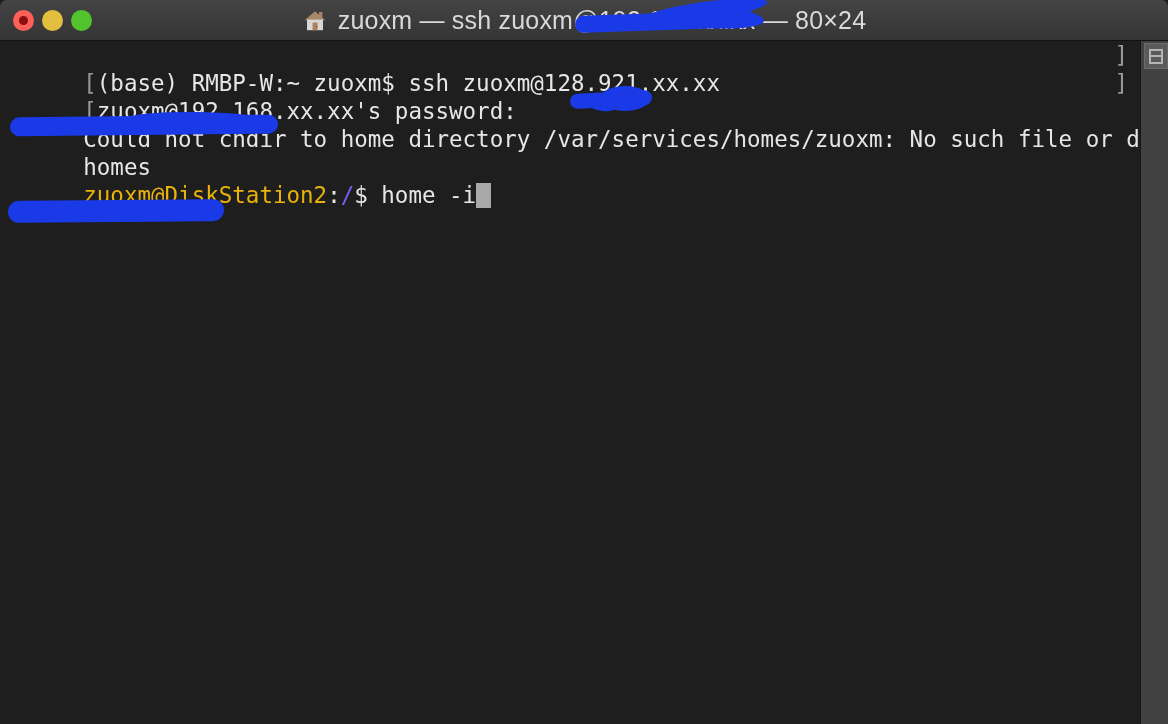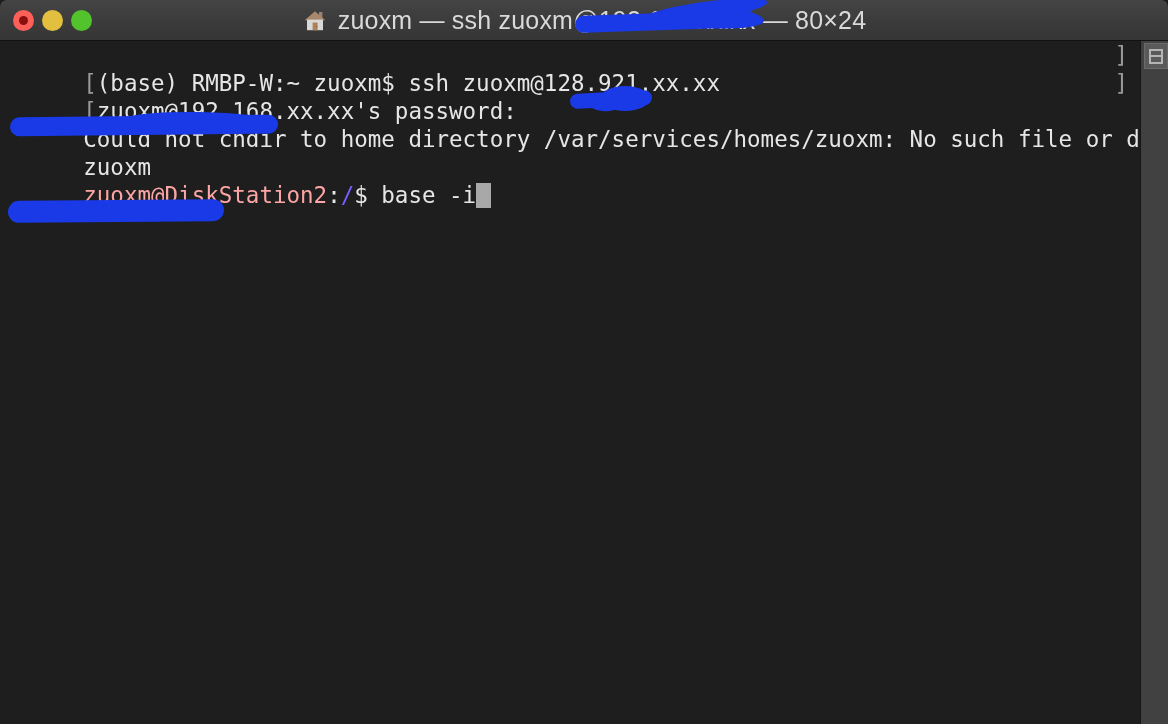--- a/index.html
+++ b/index.html
@@ -106,21 +106,21 @@
   }
   .marker {
     color: #9a9a9a;
   }
   .marker-right {
     position: absolute;
     right: 12px;
     top: 0;
     color: #9a9a9a;
   }
-  .green { color: #fca5a5; text-align: center; }
+  .green { color: #eab308; text-align: center; }
   .violet { color: #7b5cff; }
   .cursor {
     display: inline-block;
     width: 15px;
     height: 25px;
     background: #a8a8a8;
     vertical-align: -5px;
   }
 
   
@@ -262,25 +262,25 @@
     <div class="line">
       <span class="marker">[</span><span>zuoxm@192.168.xx.xx's password:</span>
       <span class="marker-right">]</span>
     </div>
 
     <div class="line">
       <span>Could not chdir to home directory /var/services/homes/zuoxm: No such file or dir</span>
     </div>
 
     <div class="line">
-      <span>zuoxm</span>
-    </div>
-
-    <div class="line">
-      <span class="green">zuoxm@DiskStation</span><span class="green">2</span><span>:</span><span class="violet">/</span><span>$ </span><span>base -i</span><span class="cursor"></span>
+      <span>homes</span>
+    </div>
+
+    <div class="line">
+      <span class="green">zuoxm@DiskStation</span><span class="green">2</span><span>:</span><span class="violet">/</span><span>$ </span><span>home -i</span><span class="cursor"></span>
     </div>
 
     <div class="scribble flat" id="sc-l2-a"></div>
     <div class="scribble" id="sc-l2-b"></div>
 
     <div class="scribble flat" id="sc-l5-a"></div>
     <div class="scribble" id="sc-l5-b"></div>
 
     <div class="scribble flat" id="sc-l1-a"></div>
     <div class="scribble" id="sc-l1-b"></div>

